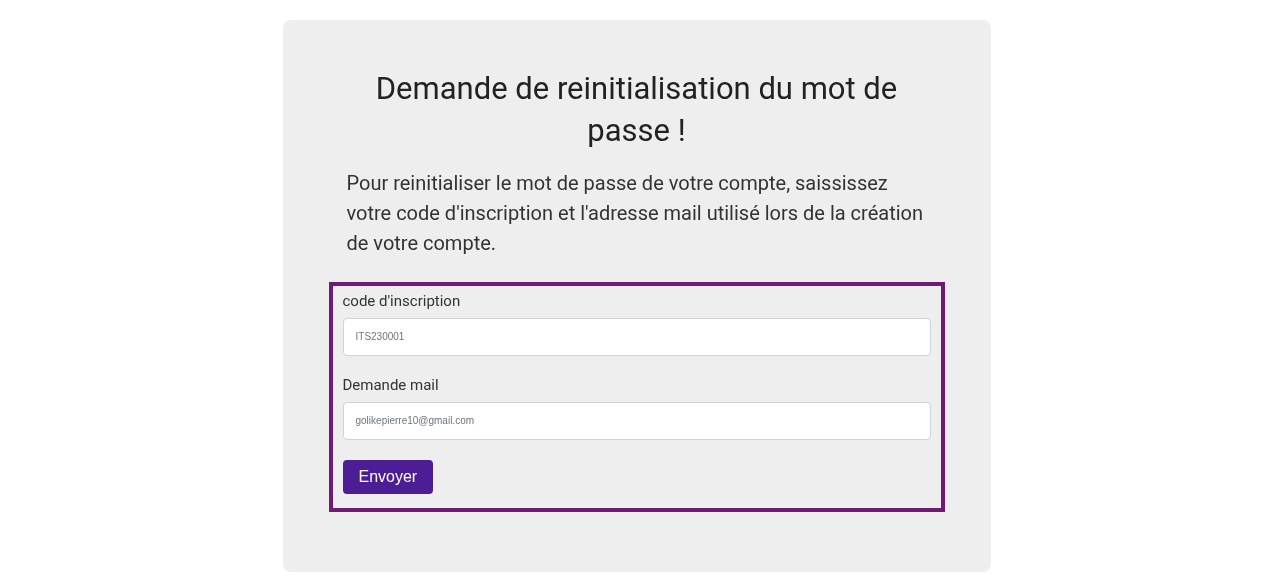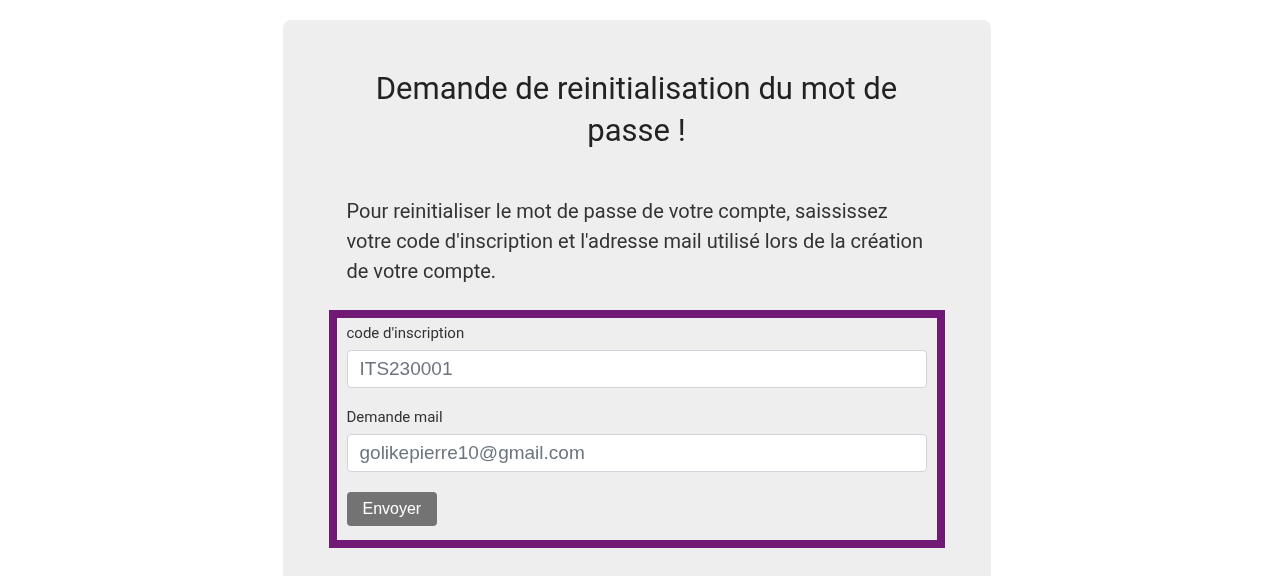--- a/index.html
+++ b/index.html
@@ -22,60 +22,60 @@
       background: #eeeeee;
       border-radius: 8px;
       padding: 48px 60px 60px 60px;
     }
     .title {
       text-align: center;
       font-size: 31px;
       font-weight: 400;
       color: #222222;
       line-height: 1.35;
-      margin-bottom: 44px;
+      margin-bottom: 16px;
       padding: 0 20px;
     }
     .description {
       font-size: 20px;
       color: #333333;
       line-height: 1.5;
       margin-bottom: 24px;
       padding: 0 4px;
     }
     .form-wrap {
-      border: 8px solid #701a75;
+      border: 4px solid #701a75;
       border-radius: 0;
       padding: 6px 10px 14px 10px;
       margin-left: -14px;
       margin-right: -14px;
     }
     .field-label {
       font-size: 15px;
       color: #333333;
       margin-bottom: 8px;
       display: block;
     }
     .field-input {
       width: 100%;
       height: 38px;
       padding: 6px 12px;
-      font-size: 19px;
+      font-size: 10px;
       color: #be185d;
       background: #ffffff;
       border: 1px solid #ced4da;
       border-radius: 4px;
       margin-bottom: 20px;
       outline: none;
     }
     .field-input::placeholder {
       color: #6c757d;
     }
     .submit-btn {
-      background: #737373;
+      background: #4c1d95;
       color: #ffffff;
       border: none;
       border-radius: 4px;
       padding: 8px 16px;
       font-size: 16px;
       cursor: pointer;
     }
   </style>
 </head>
 <body>

